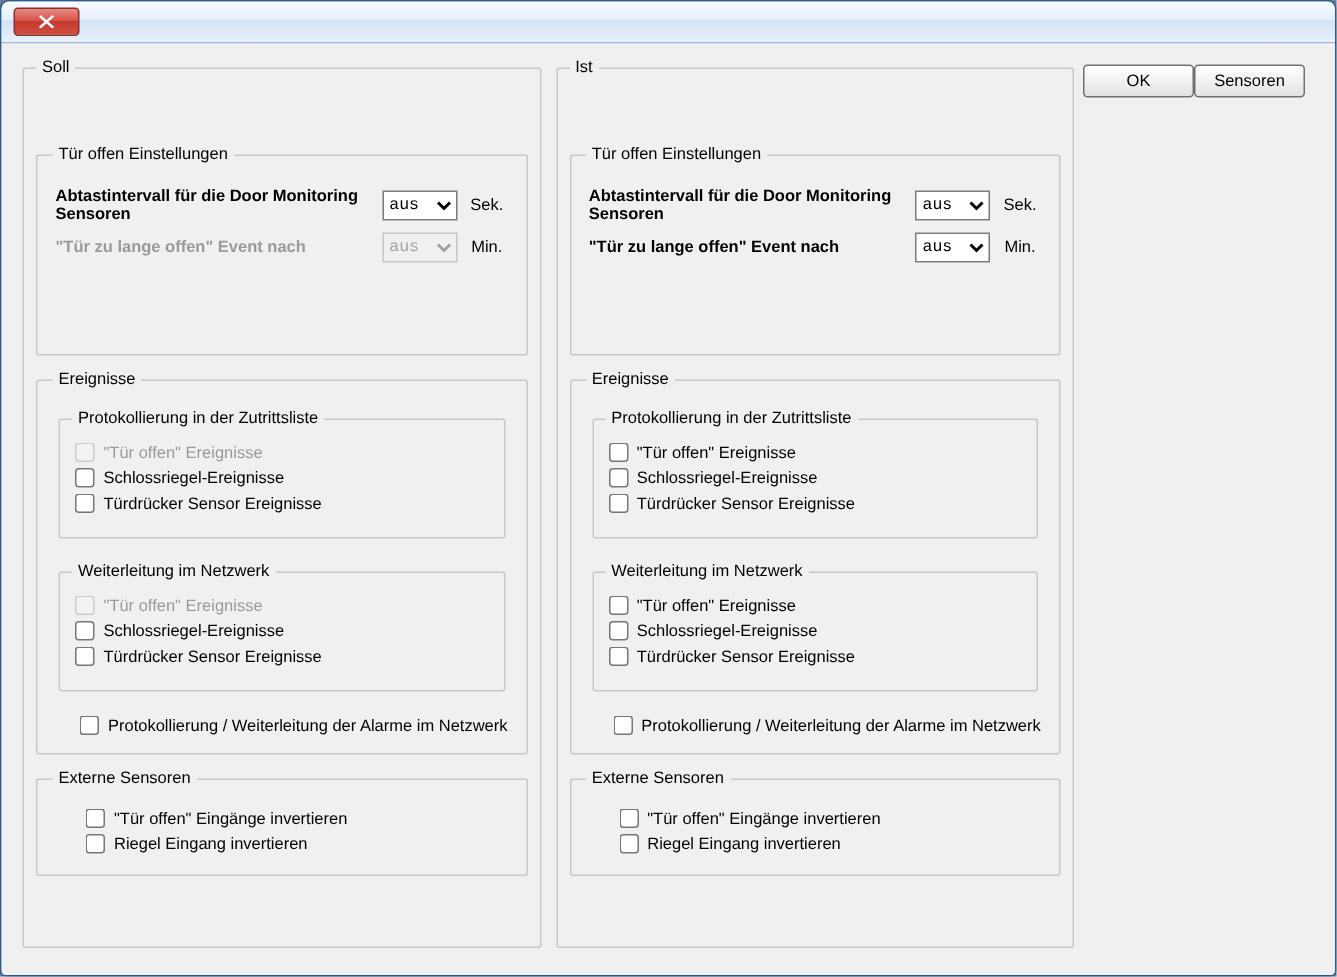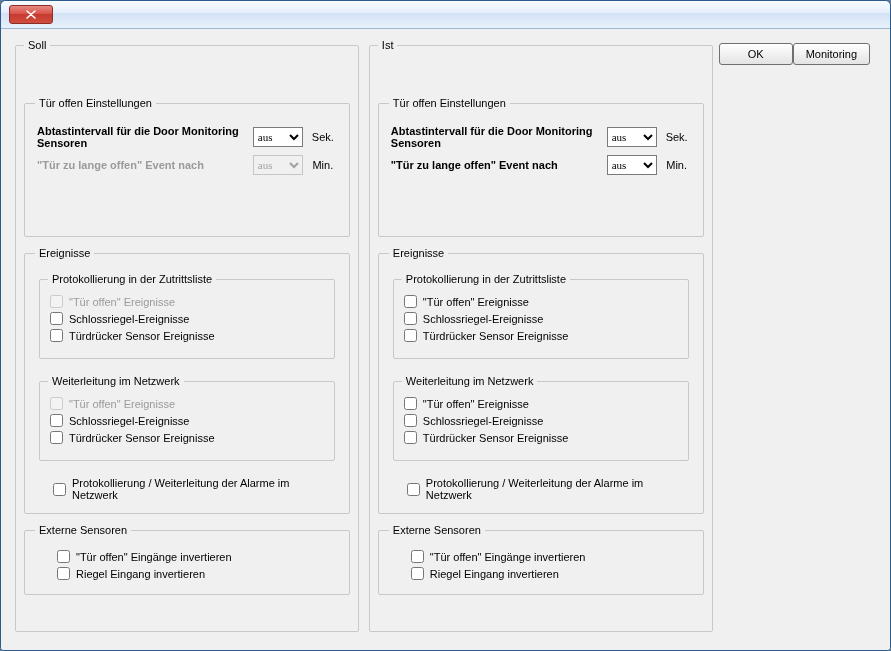--- a/index.html
+++ b/index.html
@@ -102,21 +102,21 @@
   }
   .row .label.disabled { color: #9a9a9a; }
   .row .unit {
     margin-left: 6px;
     width: 28px;
     color: #000;
     text-align: center;
   }
 
   select.combo {
-    font-family: Liberation Serif, serif;
+    font-family: Liberation Mono, monospace;
     font-size: 11px;
     height: 20px;
     width: 50px;
     border: 1px solid #7a7a7a;
     background: #fff;
   }
   select.combo:disabled {
     background: #f0f0f0;
     color: #808080;
     border-color: #b5b5b5;
@@ -323,16 +323,16 @@
             <input type="checkbox" style="">
             <span class="chk-label">Riegel Eingang invertieren</span>
           </div>
         </fieldset>
       </fieldset>
 
     </div>
 
     <div class="button-row">
       <button class="win-btn">OK</button>
-      <button class="win-btn">Monitoring</button>
+      <button class="win-btn">Sensoren</button>
     </div>
   </div>
 </div>
 
 </body></html>

